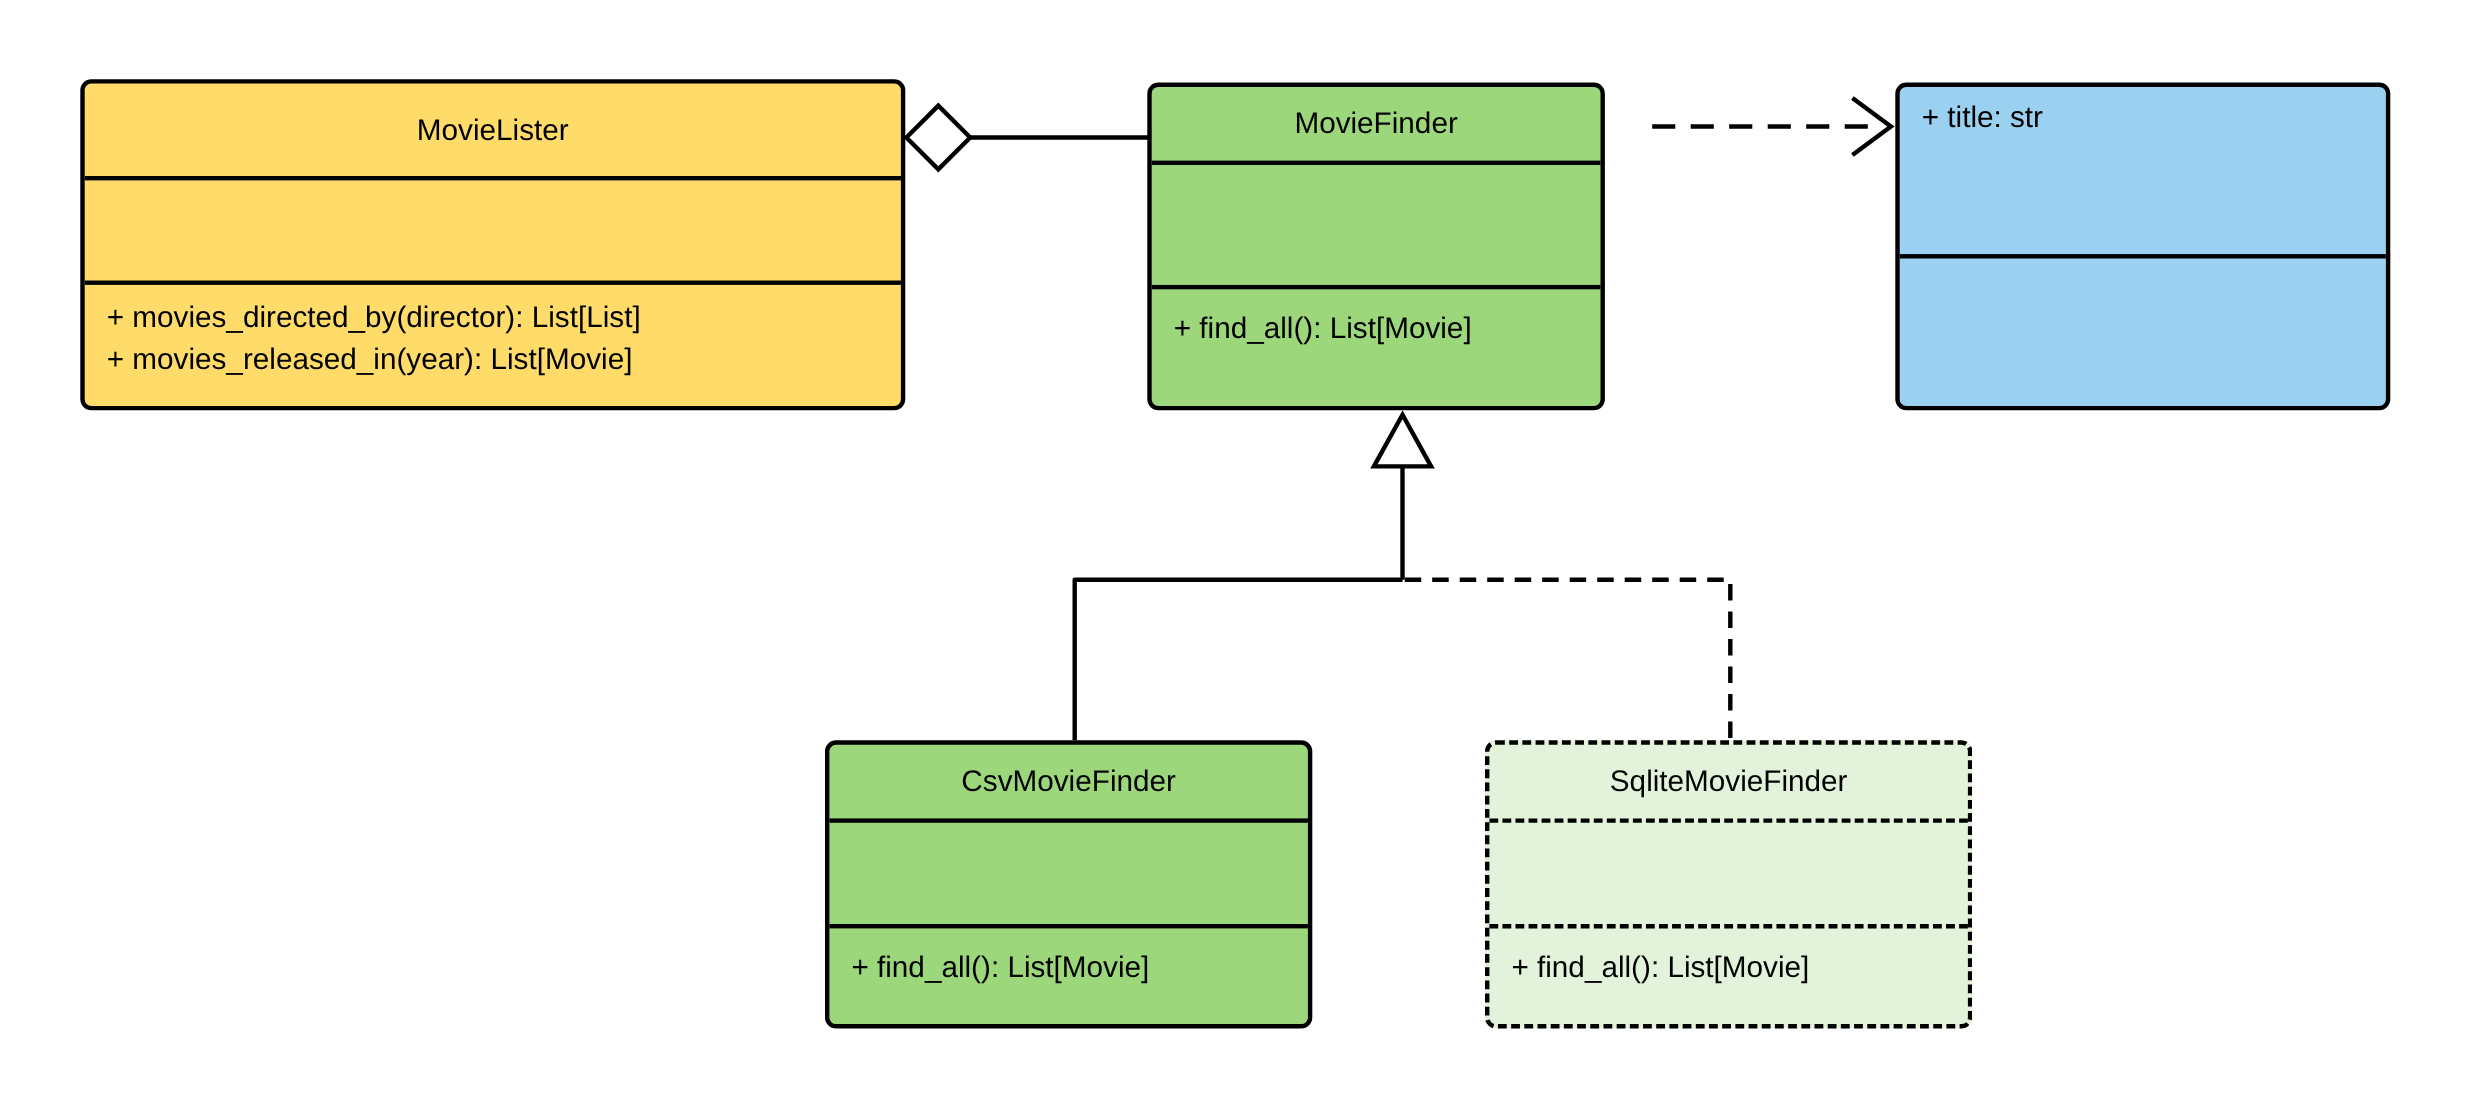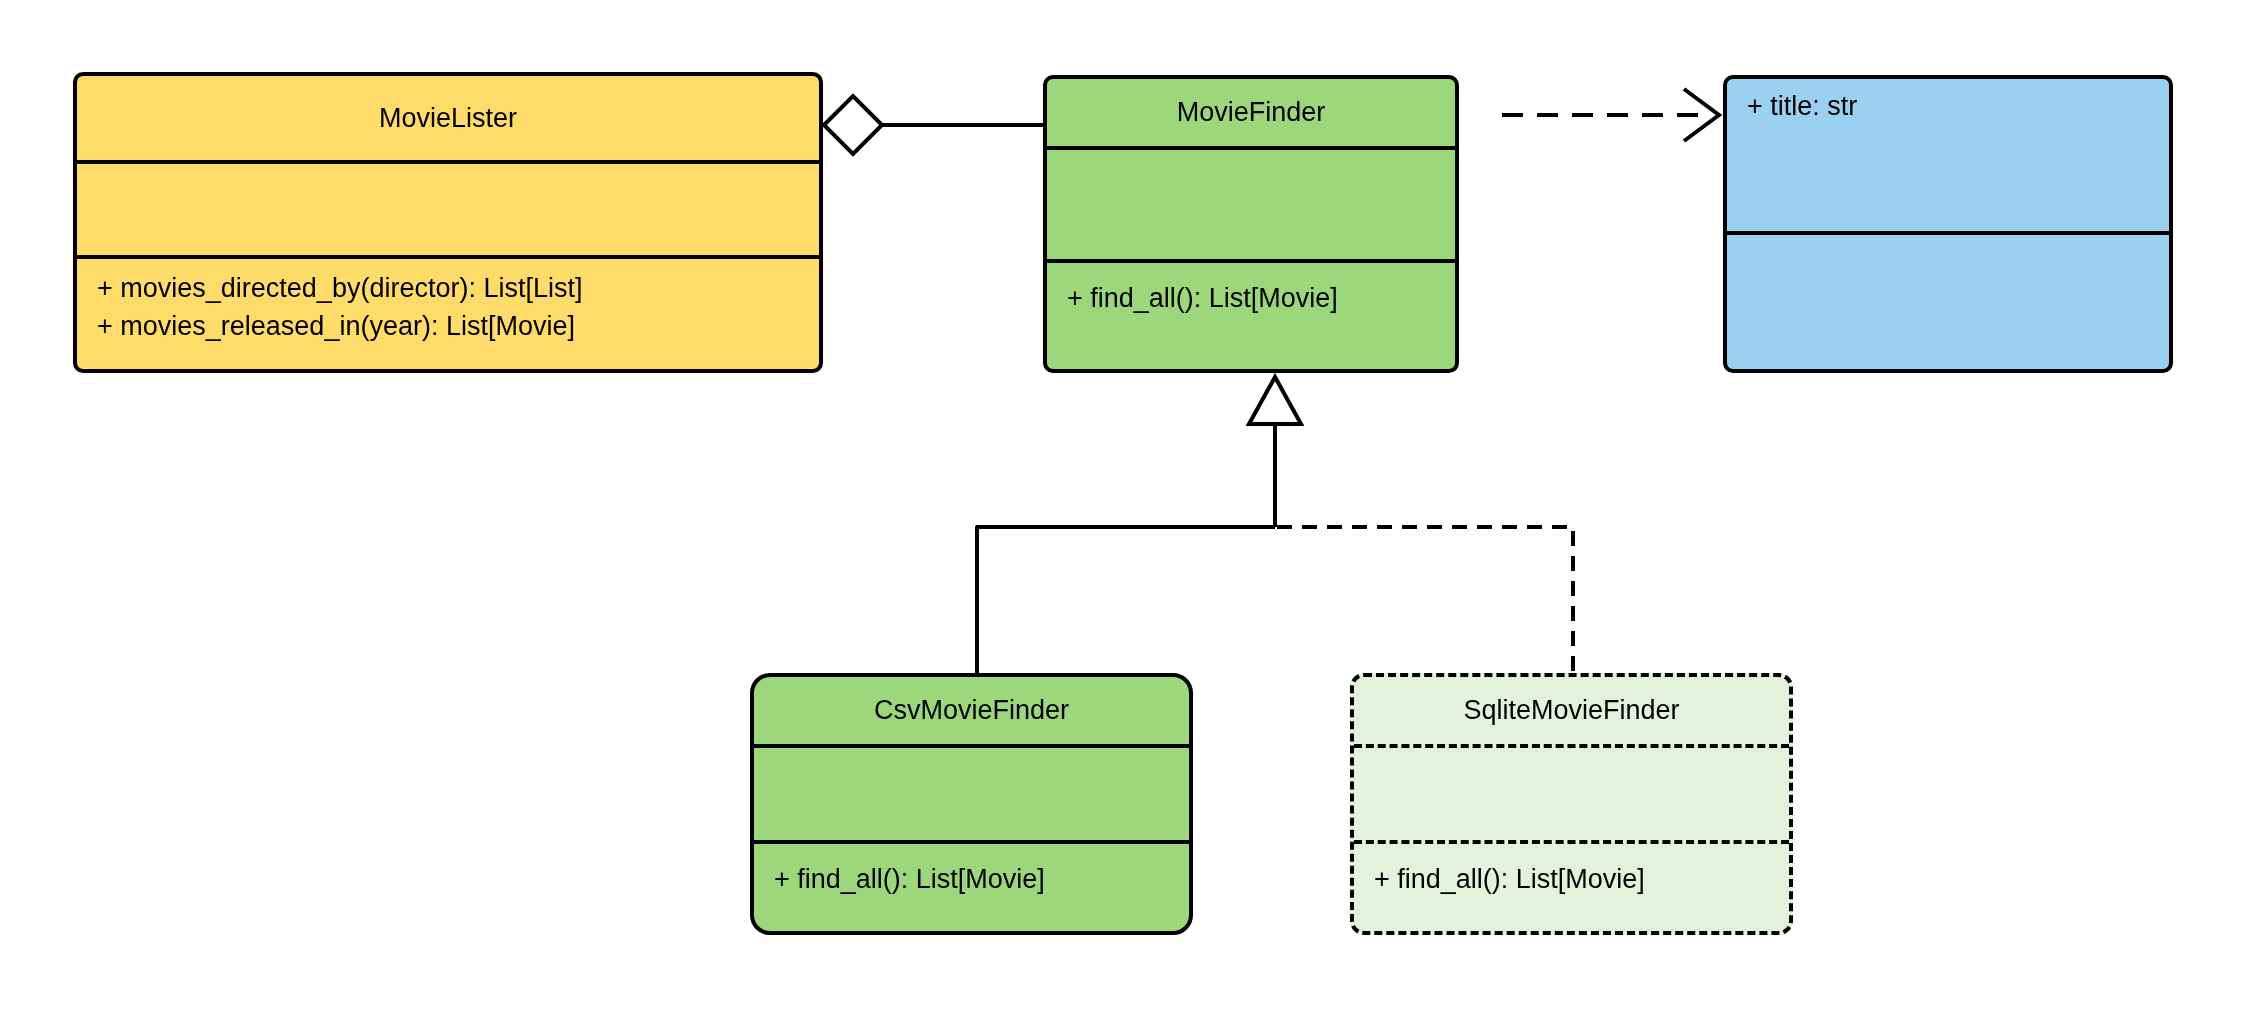--- a/index.html
+++ b/index.html
@@ -59,21 +59,21 @@
 
   #movie{left:1723px;top:75px;width:450px;height:298px;}
   #movie .title{height:69px;}
   #movie .attrs{height:156px;}
 
   #csvmoviefinder{left:750px;top:673px;width:443px;height:262px;}
   #csvmoviefinder .title{height:71px;}
   #csvmoviefinder .attrs{height:96px;}
   #csvmoviefinder .methods{padding-top:16px;}
 
-  #sqlitemoviefinder{left:1350px;top:673px;width:443px;height:262px;border-radius:14px;}
+  #sqlitemoviefinder{left:1350px;top:673px;width:443px;height:262px;}
   #sqlitemoviefinder .title{height:71px;}
   #sqlitemoviefinder .attrs{height:96px;}
   #sqlitemoviefinder .methods{padding-top:16px;}
   #sqlitemoviefinder{border-style:dashed;}
   #sqlitemoviefinder .title{border-bottom-style:dashed;}
   #sqlitemoviefinder .attrs{border-bottom-style:dashed;}
 
   #edges{
     position:absolute;
     left:0;top:0;
@@ -119,21 +119,21 @@
     </div>
   </div>
 
   <div class="uml-class" id="movie" style="background-color: rgb(154, 209, 240);">
     <div class="attrs">
       <div class="member">+ title: str</div>
     </div>
     <div class="methods"></div>
   </div>
 
-  <div class="uml-class" id="csvmoviefinder" style="background-color: rgb(156, 215, 123); border-radius: 20px;">
+  <div class="uml-class" id="csvmoviefinder" style="background-color: rgb(156, 215, 123);">
     <div class="title">CsvMovieFinder</div>
     <div class="attrs"></div>
     <div class="methods">
       <div class="member">+ find_all(): List[Movie]</div>
     </div>
   </div>
 
   <div class="uml-class" id="sqlitemoviefinder" style="background-color: rgb(227, 242, 218);">
     <div class="title">SqliteMovieFinder</div>
     <div class="attrs"></div>

